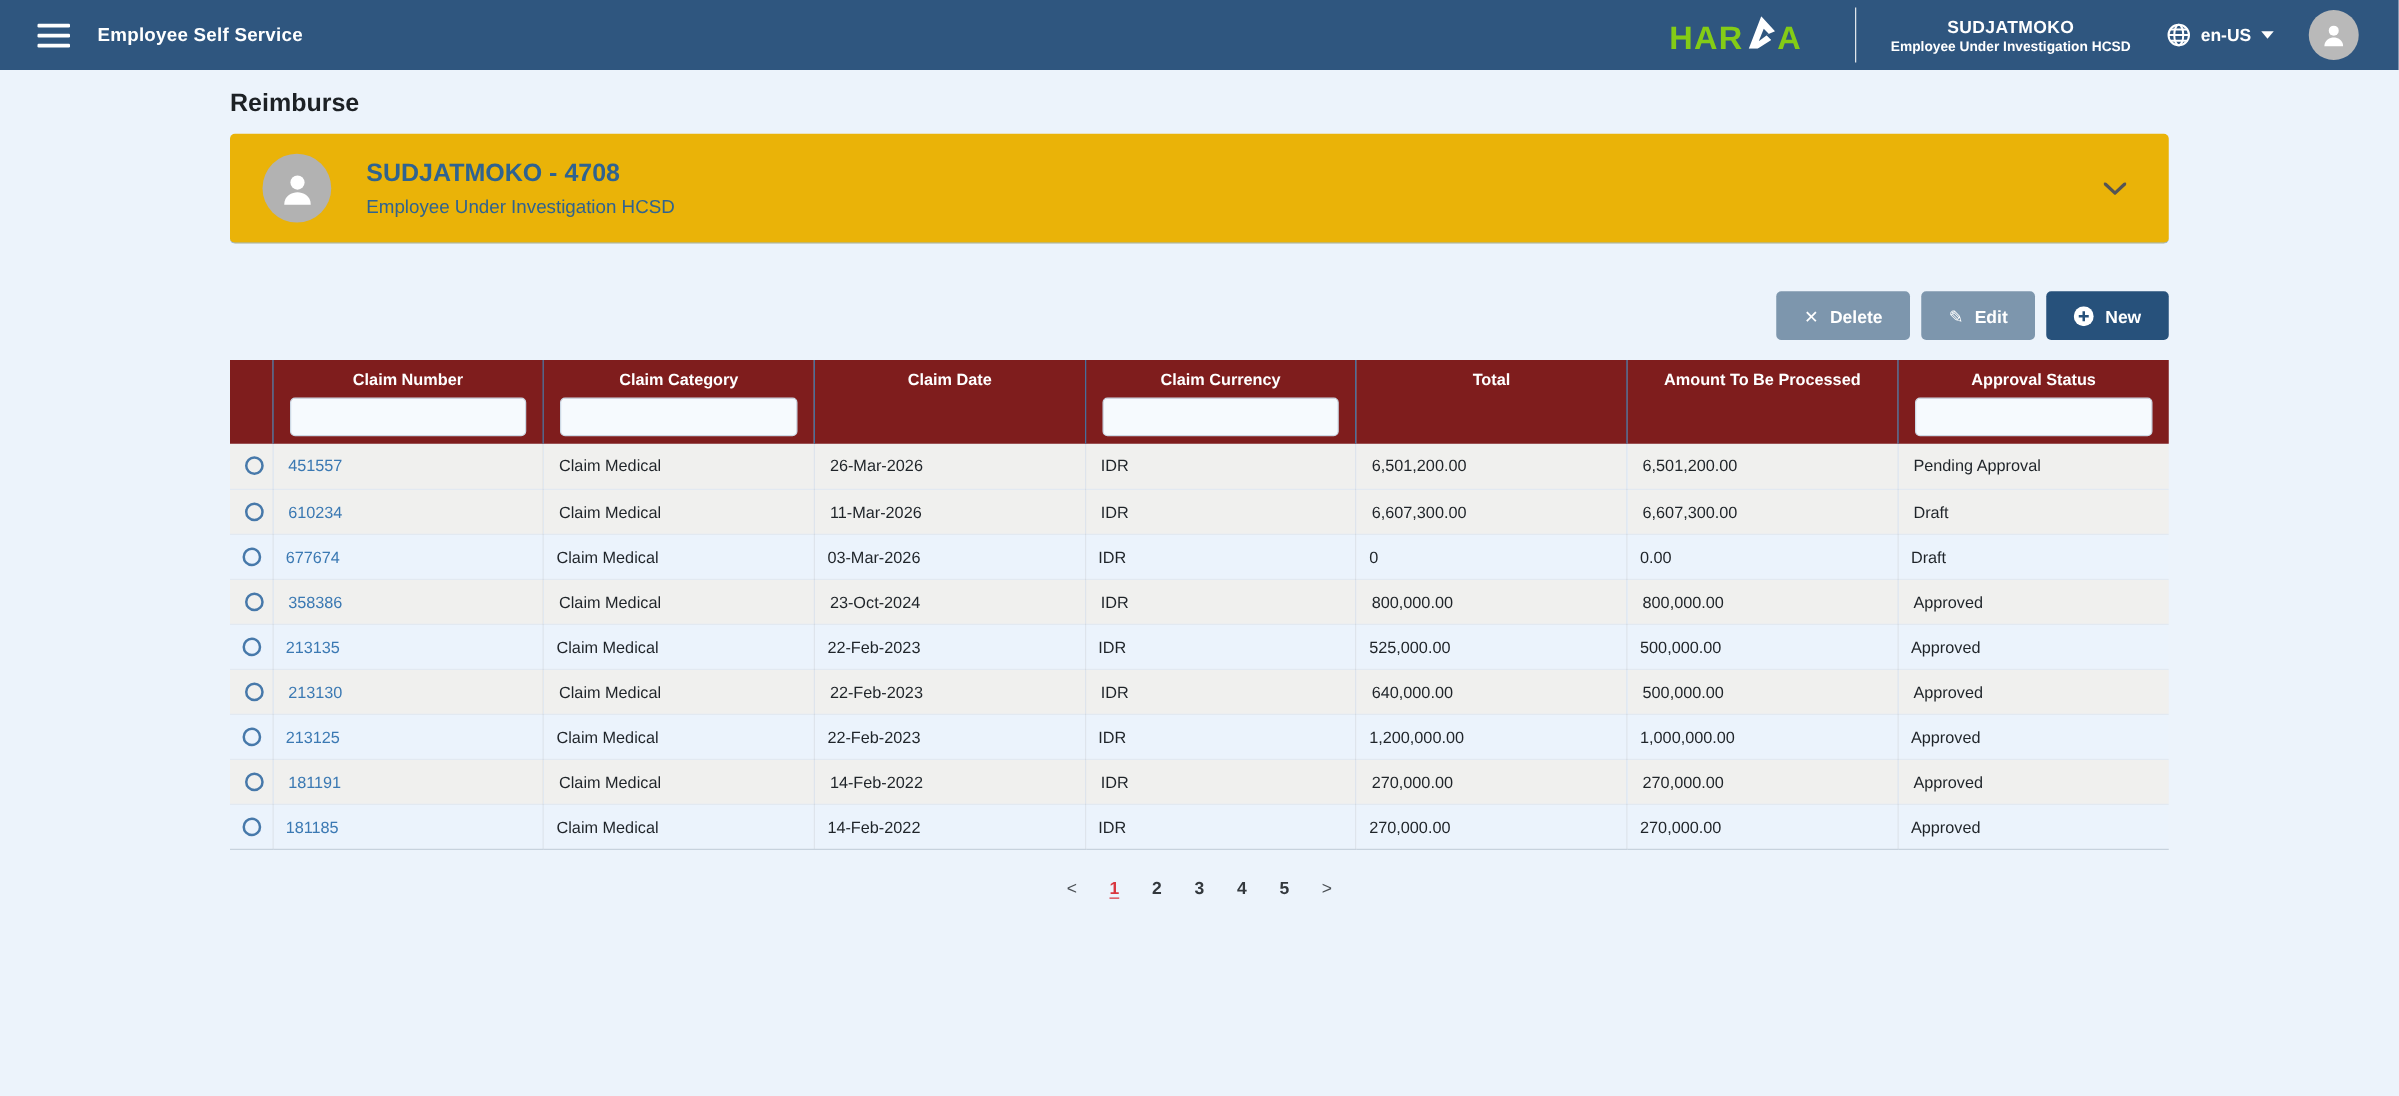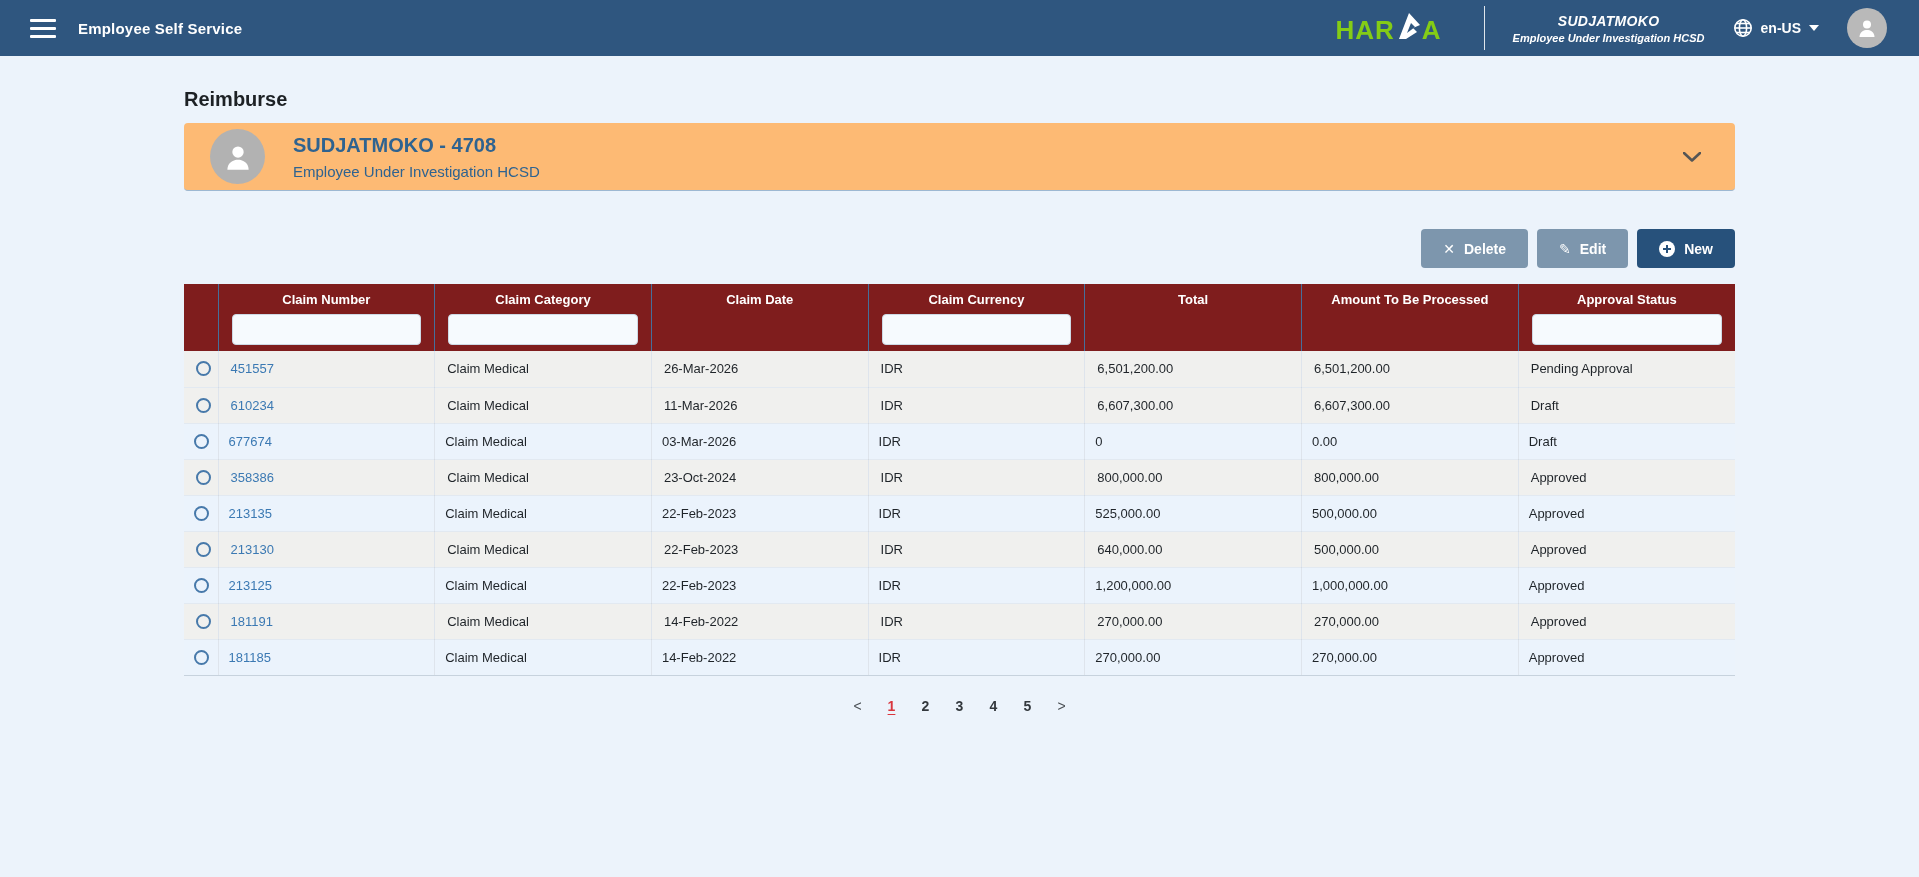--- a/index.html
+++ b/index.html
@@ -16,34 +16,34 @@
     height:56px; background:#2f567f; color:#fff;
     display:flex; align-items:center;
   }
   .hamburger { width:26px; height:19px; margin-left:30px; display:flex; flex-direction:column; justify-content:space-between; cursor:pointer; }
   .hamburger span { display:block; height:3px; background:#fff; border-radius:1px; }
   .navbar-title { margin-left:22px; font-size:15px; font-weight:bold; letter-spacing:.2px; }
   .navbar-right { margin-left:auto; display:flex; align-items:center; height:100%; }
   .logo { display:flex; align-items:flex-end; font-weight:bold; font-size:26px; letter-spacing:1px; color:#84cc16; margin-right:42px; line-height:1; }
   .logo .logo-mark { margin:0 1px 0 2px; }
   .nav-divider { width:1px; height:44px; background:rgba(255,255,255,.85); }
-  .nav-user { text-align:center; padding:0 28px; min-width:200px;font-style:italic; }
+  .nav-user { text-align:center; padding:0 28px; min-width:200px; }
   .nav-user-name { font-weight:bold; font-size:14px; letter-spacing:.3px; }
   .nav-user-role { font-weight:bold; font-size:11px; margin-top:3px; }
   .locale { display:flex; align-items:center; gap:8px; cursor:pointer; margin-right:28px; }
   .locale-label { font-weight:bold; font-size:14px; }
   .caret-down { width:0; height:0; border-left:5px solid transparent; border-right:5px solid transparent; border-top:6px solid #fff; }
   .nav-avatar { width:40px; height:40px; border-radius:50%; background:#b9b9b9; margin-right:32px; display:flex; align-items:center; justify-content:center; cursor:pointer; overflow:hidden; }
 
   
   .content { width:1551px; margin:0 auto; }
-  .page-title { font-size:20px; font-weight:bold; color:#1d2125; margin-top:32px; }
+  .page-title { font-size:20px; font-weight:bold; color:#1d2125; margin-top:16px; }
 
   .emp-card {
-    margin-top:12px; height:68px; background:#fdba74; border-radius:4px;
+    margin-top:12px; height:88px; background:#eab308; border-radius:4px;
     border-bottom:1px solid #9db8d2;
     display:flex; align-items:center; padding:0 34px 0 26px;
   }
   .emp-avatar { width:55px; height:55px; border-radius:50%; background:#b2b2b2; display:flex; align-items:center; justify-content:center; overflow:hidden; flex:0 0 auto; }
   .emp-info { margin-left:28px; }
   .emp-name { font-size:20px; font-weight:bold; color:#2f6390; }
   .emp-role { font-size:15px; color:#2f6390; margin-top:6px; }
   .emp-chevron { margin-left:auto; cursor:pointer; display:flex; align-items:center; }
 
   .actions { display:flex; justify-content:flex-end; gap:9px; margin-top:38px; }

